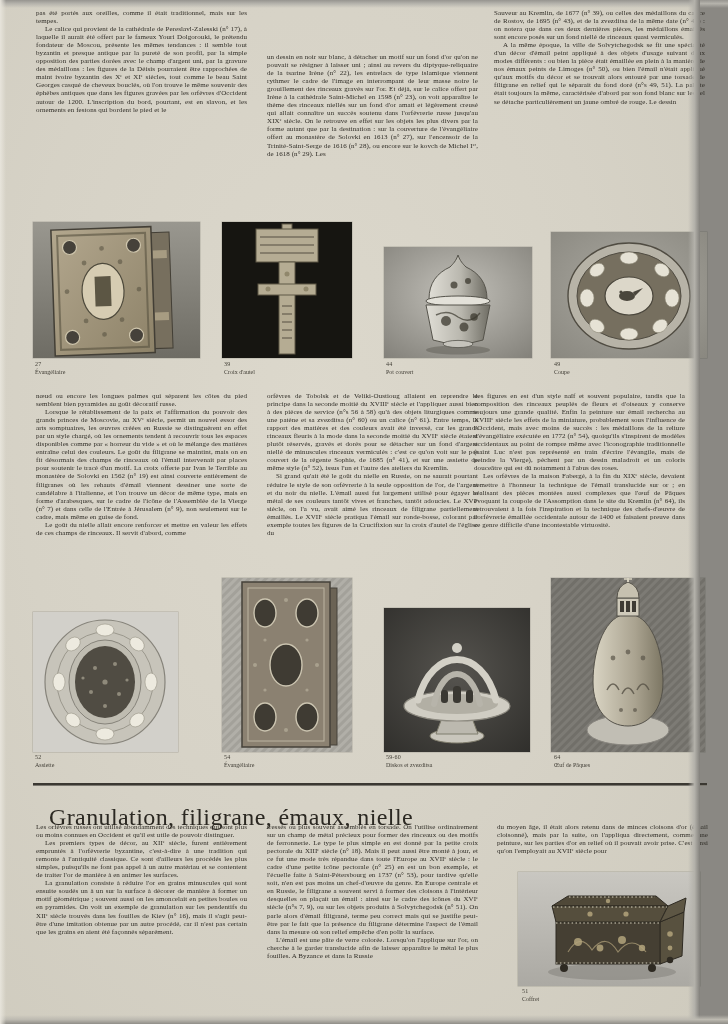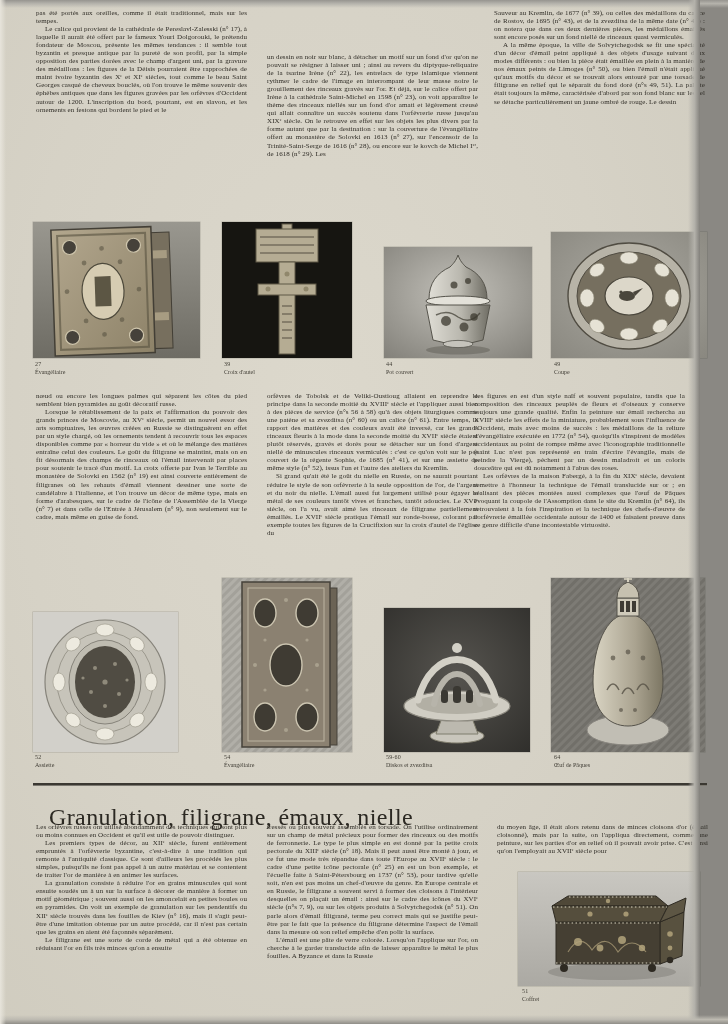--- a/index.html
+++ b/index.html
@@ -192,20 +192,21 @@
     <div>Pot couvert</div>
   </div>
   <div class="caption" style="left:554px;top:361px;">
     <div class="num">49</div>
     <div>Coupe</div>
   </div>
 
   <div class="col" style="left:36px;top:392px;">
     <p class="cont">nœud ou encore les longues palmes qui séparent les côtes du pied semblent bien pyramides au goût décoratif russe.</p>
     <p>Lorsque le rétablissement de la paix et l'affirmation du pouvoir des grands princes de Moscovie, au XVᵉ siècle, permit un nouvel essor des arts somptuaires, les œuvres créées en Russie se distinguèrent en effet par un style chargé, où les ornements tendent à recouvrir tous les espaces disponibles comme par « horreur du vide » et où le mélange des matières entraîne celui des couleurs. Le goût du filigrane se maintint, mais on en fit désormais des champs de rinceaux où l'émail intervenait par places pour soutenir le tracé d'un motif. La croix offerte par Ivan le Terrible au monastère de Solovki en 1562 (n° 19) est ainsi couverte entièrement de filigranes où les rehauts d'émail viennent dessiner une sorte de candélabre à l'italienne, et l'on trouve un décor de même type, mais en forme d'arabesques, sur le cadre de l'icône de l'Assemblée de la Vierge (n° 7) et dans celle de l'Entrée à Jérusalem (n° 9), non seulement sur le cadre, mais même en guise de fond.</p>
+    <p>Le goût du nielle allait encore renforcer et mettre en valeur les effets de ces champs de rinceaux. Il servit d'abord, comme</p>
   </div>
   <div class="col" style="left:267px;top:392px;">
     <p class="cont">orfèvres de Tobolsk et de Veliki-Oustioug allaient en reprendre le principe dans la seconde moitié du XVIIIᵉ siècle et l'appliquer aussi bien à des pièces de service (n°s 56 à 58) qu'à des objets liturgiques comme une patène et sa zvezditsa (n° 60) ou un calice (n° 61). Entre temps, le rapport des matières et des couleurs avait été inversé, car les grands rinceaux fleuris à la mode dans la seconde moitié du XVIIᵉ siècle étaient plutôt réservés, gravés et dorés pour se détacher sur un fond d'argent niellé de minuscules rinceaux vermiculés : c'est ce qu'on voit sur le pot couvert de la régente Sophie, de 1685 (n° 41), et sur une assiette de même style (n° 52), issus l'un et l'autre des ateliers du Kremlin.</p>
     <p>Si grand qu'ait été le goût du nielle en Russie, on ne saurait pourtant réduire le style de son orfèvrerie à la seule opposition de l'or, de l'argent et du noir du nielle. L'émail aussi fut largement utilisé pour égayer le métal de ses couleurs tantôt vives et franches, tantôt adoucies. Le XVIᵉ siècle, on l'a vu, avait aimé les rinceaux de filigrane partiellement émaillés. Le XVIIᵉ siècle pratiqua l'émail sur ronde-bosse, colorant par exemple toutes les figures de la Crucifixion sur la croix d'autel de l'église du</p>
   </div>
   <div class="col" style="left:474px;top:392px;">
     <p class="cont">des figures en est d'un style naïf et souvent populaire, tandis que la composition des rinceaux peuplés de fleurs et d'oiseaux y conserve toujours une grande qualité. Enfin la peinture sur émail rechercha au XVIIIᵉ siècle les effets de la miniature, probablement sous l'influence de l'Occident, mais avec moins de succès : les médaillons de la reliure d'évangéliaire exécutée en 1772 (n° 54), quoiqu'ils s'inspirent de modèles occidentaux au point de rompre même avec l'iconographie traditionnelle (saint Luc n'est pas représenté en train d'écrire l'évangile, mais de peindre la Vierge), pèchent par un dessin maladroit et un coloris douceâtre qui est dû notamment à l'abus des roses.</p>
     <p>Les orfèvres de la maison Fabergé, à la fin du XIXᵉ siècle, devaient remettre à l'honneur la technique de l'émail translucide sur or ; en réalisant des pièces montées aussi complexes que l'œuf de Pâques évoquant la coupole de l'Assomption dans le site du Kremlin (n° 64), ils retrouvaient à la fois l'inspiration et la technique des chefs-d'œuvre de l'orfèvrerie émaillée occidentale autour de 1400 et faisaient preuve dans ce genre difficile d'une incontestable virtuosité.</p>
   </div>
 
@@ -352,21 +353,20 @@
     <div>Œuf de Pâques</div>
   </div>
 
   <div class="rule"></div>
   <h1 class="heading">Granulation, filigrane, émaux, nielle</h1>
 
   <div class="col" style="left:36px;top:823px;">
     <p class="cont">Les orfèvres russes ont utilisé abondamment des techniques qui sont plus ou moins connues en Occident et qu'il est utile de pouvoir distinguer.</p>
     <p>Les premiers types de décor, au XIIᵉ siècle, furent entièrement empruntés à l'orfèvrerie byzantine, c'est-à-dire à une tradition qui remonte à l'antiquité classique. Ce sont d'ailleurs les procédés les plus simples, puisqu'ils ne font pas appel à un autre matériau et se contentent de traiter l'or de manière à en animer les surfaces.</p>
     <p>La granulation consiste à réduire l'or en grains minuscules qui sont ensuite soudés un à un sur la surface à décorer de manière à former un motif géométrique ; souvent aussi on les amoncelait en petites boules ou en pyramides. On voit un exemple de granulation sur les pendentifs du XIIᵉ siècle trouvés dans les fouilles de Kiev (n° 16), mais il s'agit peut-être d'une imitation obtenue par un autre procédé, car il n'est pas certain que les grains en aient été façonnés séparément.</p>
-    <p>Le filigrane est une sorte de corde de métal qui a été obtenue en réduisant l'or en fils très minces qu'on a ensuite</p>
   </div>
   <div class="col" style="left:267px;top:823px;">
     <p class="cont">tressés ou plus souvent assemblés en torsade. On l'utilise ordinairement sur un champ de métal précieux pour former des rinceaux ou des motifs de ferronnerie. Le type le plus simple en est donné par la petite croix pectorale du XIIIᵉ siècle (n° 18). Mais il peut aussi être monté à jour, et ce fut une mode très répandue dans toute l'Europe au XVIIᵉ siècle : le cadre d'une petite icône pectorale (n° 25) en est un bon exemple, et l'écuelle faite à Saint-Pétersbourg en 1737 (n° 53), pour tardive qu'elle soit, n'en est pas moins un chef-d'œuvre du genre. En Europe centrale et en Russie, le filigrane a souvent servi à former des cloisons à l'intérieur desquelles on plaçait un émail : ainsi sur le cadre des icônes du XVIᵉ siècle (n°s 7, 9), ou sur les objets produits à Solvytchegodsk (n° 51). On parle alors d'émail filigrané, terme peu correct mais qui se justifie peut-être par le fait que la présence du filigrane détermine l'aspect de l'émail dans la mesure où son relief empêche d'en polir la surface.</p>
     <p>L'émail est une pâte de verre colorée. Lorsqu'on l'applique sur l'or, on cherche à le garder translucide afin de laisser apparaître le métal le plus fouilles. A Byzance et dans la Russie</p>
   </div>
   <div class="col" style="left:497px;top:823px;">
     <p class="cont">du moyen âge, il était alors retenu dans de minces cloisons d'or (émail cloisonné), mais par la suite, on l'appliqua directement, comme une peinture, sur les parties d'or en relief où il pouvait avoir prise. C'est ainsi qu'on l'employait au XVIIᵉ siècle pour</p>
   </div>
 
   <div class="fig" style="left:518px;top:872px;">

